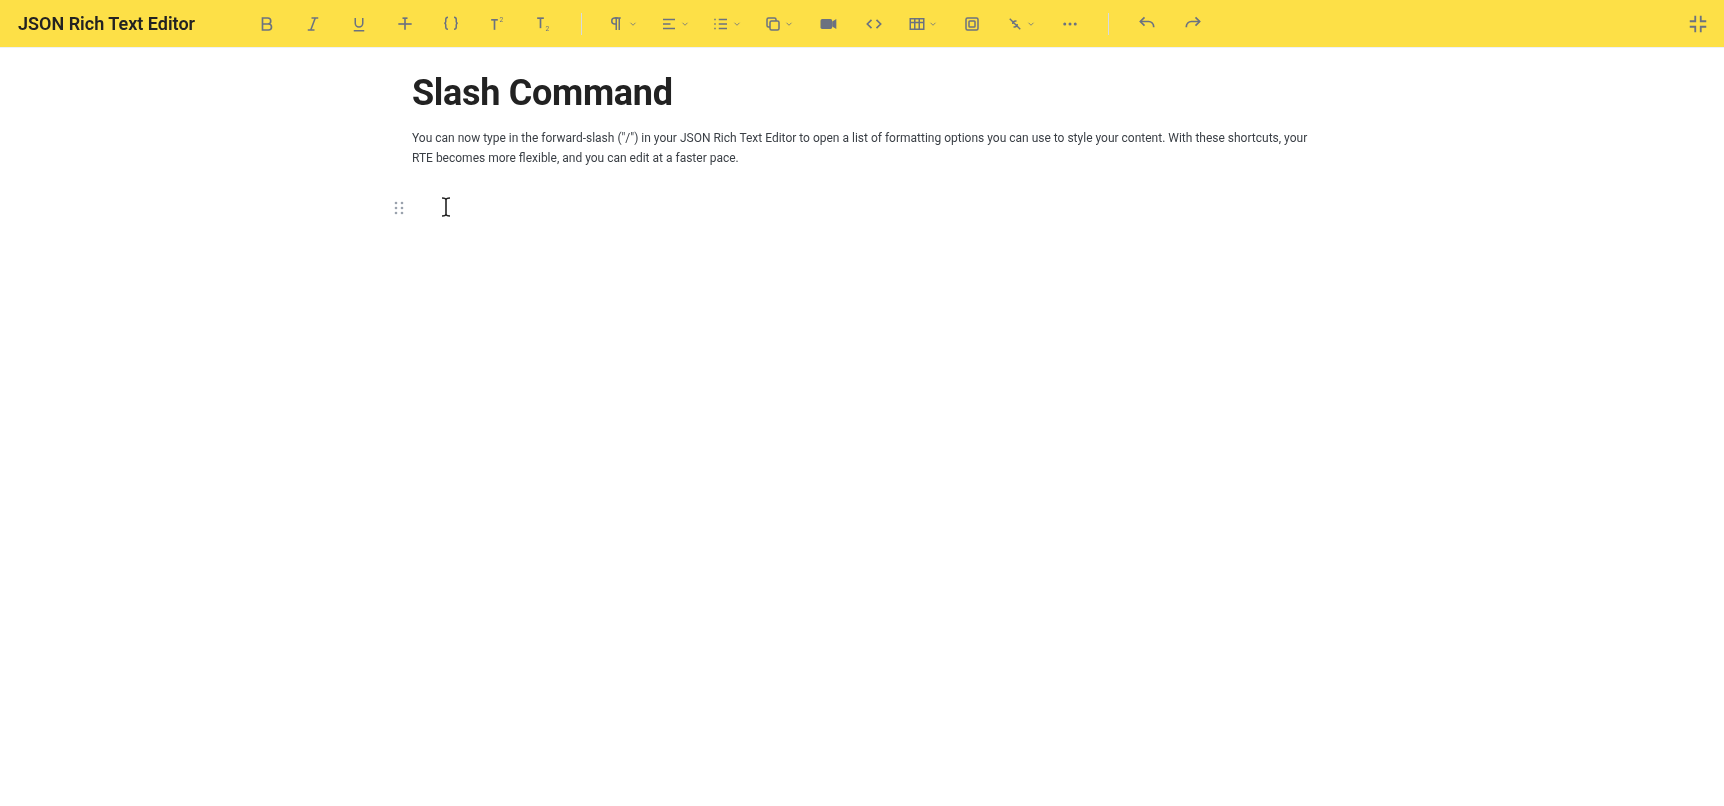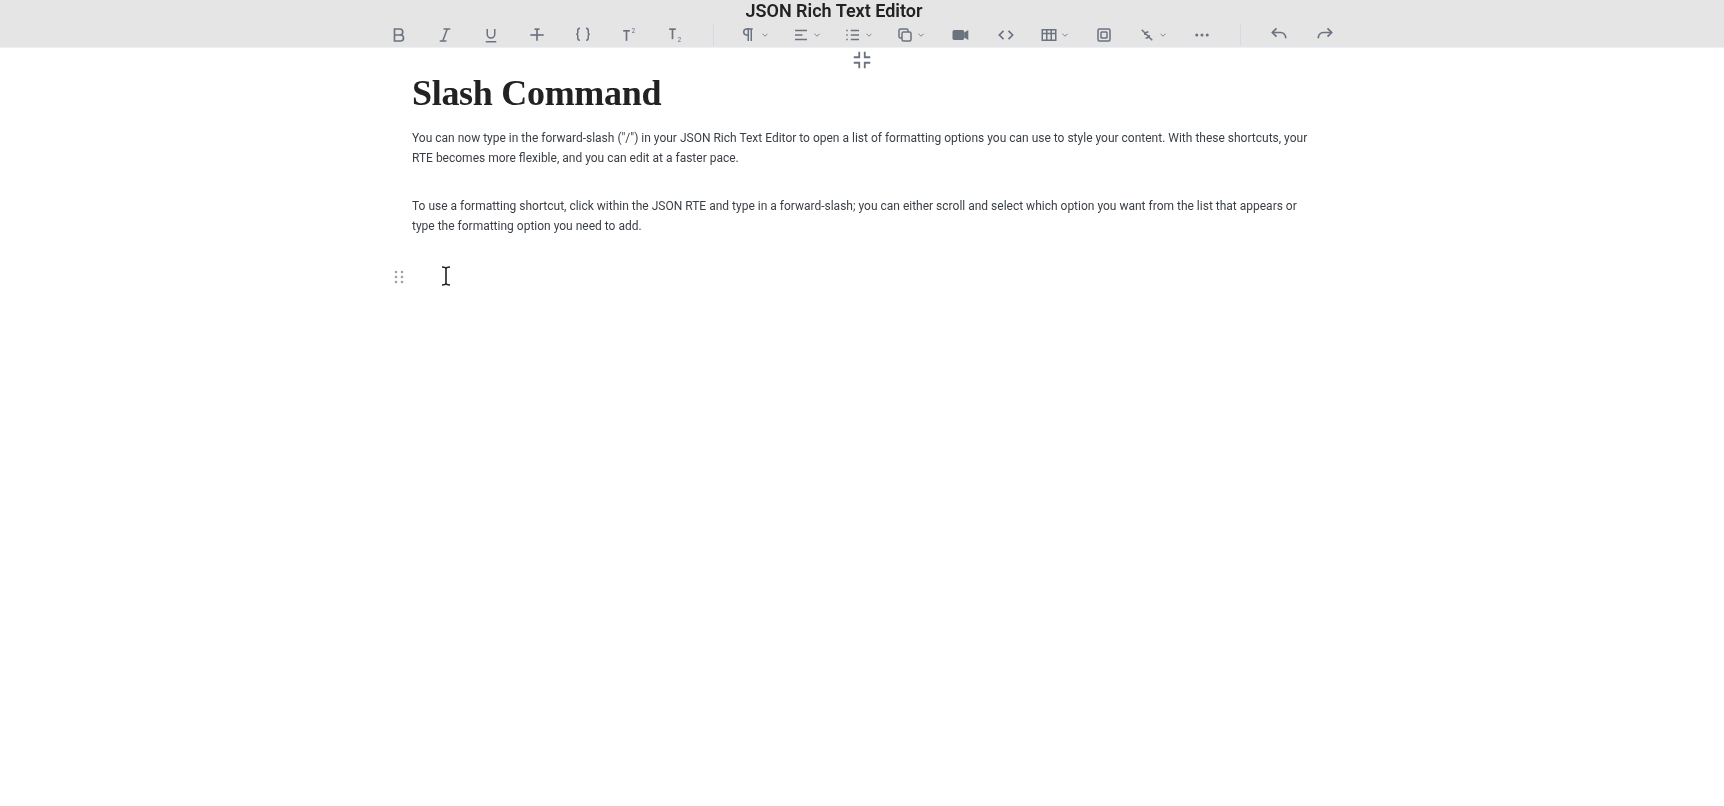--- a/index.html
+++ b/index.html
@@ -11,24 +11,23 @@
       font-family: -apple-system, BlinkMacSystemFont, "Segoe UI", Roboto, Helvetica, Arial, sans-serif;
       background: #fff;
       width: 1724px;
       height: 806px;
       overflow: hidden;
     }
     .toolbar {
       display: flex;
       align-items: center;
       height: 48px;
-      background: #e5e5e5;
+      background: #fde047;
       padding: 0 14px;
       border-bottom: 1px solid #edf1f7;
-      flex-direction: column;
     }
     .editor-title {
       font-size: 18px;
       font-weight: 600;
       color: #222;
       margin-right: 60px;
       margin-left: 4px;
     }
     .toolbar-items {
       display: flex;
@@ -70,21 +69,20 @@
       max-width: 900px;
       margin: 0 auto;
       padding: 24px 0 40px 0;
     }
     .doc h1 {
       font-size: 36px;
       font-weight: 700;
       color: #222;
       margin-bottom: 14px;
       letter-spacing: -0.3px;
-      font-family: Liberation Serif, serif;
     }
     .doc p {
       font-size: 12px;
       line-height: 1.68;
       color: #3a3f45;
       margin-bottom: 28px;
     }
     .block-line {
       position: relative;
       min-height: 28px;
@@ -302,21 +300,20 @@
         <polyline points="9 21 9 15 3 15"></polyline>
         <polyline points="15 21 15 15 21 15"></polyline>
       </svg>
   </span>
 </div>
 
 <div class="content-area">
   <div class="doc">
     <h1>Slash Command</h1>
     <p>You can now type in the forward-slash ("/") in your JSON Rich Text Editor to open a list of formatting options you can use to style your content. With these shortcuts, your RTE becomes more flexible, and you can edit at a faster pace.</p>
-    <p>To use a formatting shortcut, click within the JSON RTE and type in a forward-slash; you can either scroll and select which option you want from the list that appears or type the formatting option you need to add.</p>
     <div class="block-line">
       <span class="drag-handle">
         <svg width="10" height="14" viewBox="0 0 10 14" fill="currentColor">
             <circle cx="2" cy="2" r="1.3"></circle>
             <circle cx="8" cy="2" r="1.3"></circle>
             <circle cx="2" cy="7" r="1.3"></circle>
             <circle cx="8" cy="7" r="1.3"></circle>
             <circle cx="2" cy="12" r="1.3"></circle>
             <circle cx="8" cy="12" r="1.3"></circle>
           </svg>

